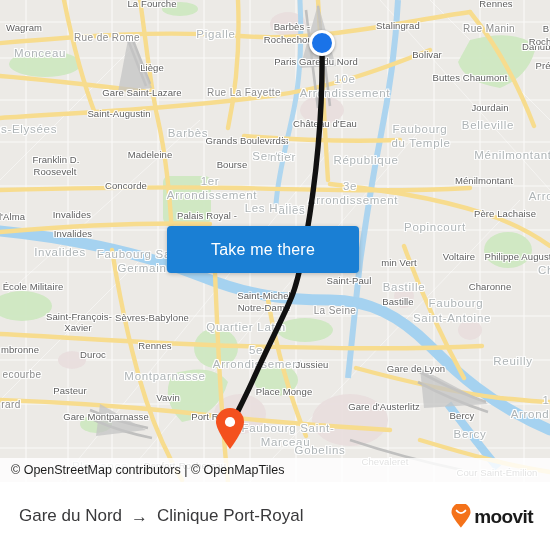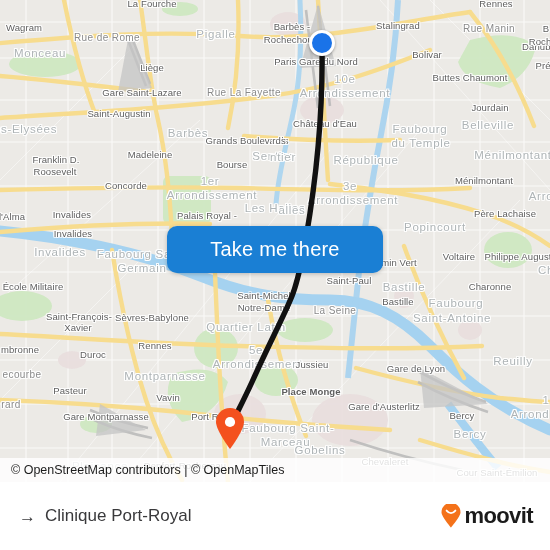--- a/index.html
+++ b/index.html
@@ -82,28 +82,28 @@
   #dest-marker {
     position: absolute;
     width: 32px; height: 42px;
   }
 
   
   #cta-button {
     position: absolute;
     left: 167px;
     top: 226px;
-    width: 216px;
+    width: 192px;
     height: 47px;
     background: #1a7fd4;
     border: none;
-    border-radius: 10px;
+    border-radius: 4px;
     color: #ffffff;
     font-family: "Liberation Sans", sans-serif;
-    font-size: 20px;
+    font-size: 16px;
     letter-spacing: 0.2px;
     cursor: pointer;
     box-shadow: 0 1px 4px rgba(0,0,0,.22);
     padding: 0;
   }
 
   
   #attribution-bar {
     position: absolute;
     left: 0;
@@ -148,21 +148,21 @@
     color: #39393b;
     line-height: 1;
   }
   #moovit-logo {
     display: flex;
     align-items: center;
     gap: 2px;
     padding-right: 17px;
   }
   #moovit-wordmark {
-    font-size: 22px;
+    font-size: 19px;
     font-weight: bold;
     color: #1a1a1a;
     letter-spacing: -0.6px;
     line-height: 1;
   }
 </style>
 </head>
 <body>
 
 <div id="app">
@@ -330,21 +330,21 @@
         <div class="map-label nb" style="left: 258px; top: 364px;">Arrondissement</div>
         <div class="map-label sta" style="left: 312px; top: 365px;">Jussieu</div>
         <div class="map-label nb" style="left: 513px; top: 361px;">Reuilly</div>
         <div class="map-label sta" style="left: 416px; top: 369px;">Gare de Lyon</div>
         <div class="map-label sta" style="left: 93px; top: 355px;">Duroc</div>
         <div class="map-label nb" style="left: 165px; top: 376px;">Montparnasse</div>
         <div class="map-label street" style="left: 22px; top: 375px;">ecourbe</div>
         <div class="map-label sta" style="left: 70px; top: 391px;">Pasteur</div>
         <div class="map-label sta" style="left: 168px; top: 398px;">Vavin</div>
         <div class="map-label street" style="left: 11px; top: 405px;">rard</div>
-        <div class="map-label sta" style="left: 311px; top: 392px; font-weight: bold;">Place Monge</div>
+        <div class="map-label sta" style="left: 284px; top: 392px;">Place Monge</div>
         <div class="map-label sta" style="left: 384px; top: 407px;">Gare d'Austerlitz</div>
         <div class="map-label sta" style="left: 106px; top: 417px;">Gare Montparnasse</div>
         <div class="map-label sta" style="left: 205px; top: 417px;">Port R</div>
         <div class="map-label sta" style="left: 462px; top: 416px;">Bercy</div>
         <div class="map-label nb" style="left: 530px; top: 414px;">Arrond</div>
         <div class="map-label nb" style="left: 546px; top: 400px;">1</div>
         <div class="map-label nb" style="left: 288px; top: 428px;">Faubourg Saint-</div>
         <div class="map-label nb" style="left: 277px; top: 442px; padding-left: 17px;">Marceau</div>
         <div class="map-label nb" style="left: 470px; top: 434px;">Bercy</div>
         <div class="map-label sta" style="left: 385px; top: 462px;">Chevaleret</div>
@@ -382,20 +382,21 @@
     <button id="cta-button">Take me there</button>
 
     <div id="attribution-bar">
       <span id="attribution-text">© OpenStreetMap contributors | © OpenMapTiles</span>
     </div>
   </div>
 
   <div id="footer">
 
     <div id="trip-summary">
+      <span>Gare du Nord</span>
       <span id="arrow-icon">→</span>
       <span>Clinique Port-Royal</span>
     </div>
 
     <div id="moovit-logo">
       <svg width="22" height="24" viewBox="0 0 22 24">
         <path d="M11 23.5 C 11 23.5, 20.5 12.5, 20.5 8.2 A9.5 9.5 0 1 0 1.5 8.2 C 1.5 12.5, 11 23.5, 11 23.5 Z" fill="#f4721a"></path>
         <path d="M6.6 6.6 q4.4 5.1 8.8 0" stroke="#ffffff" stroke-width="1.9" fill="none" stroke-linecap="round"></path>
       </svg>
       <span id="moovit-wordmark" style="color: rgb(26, 26, 26);">moovit</span>

